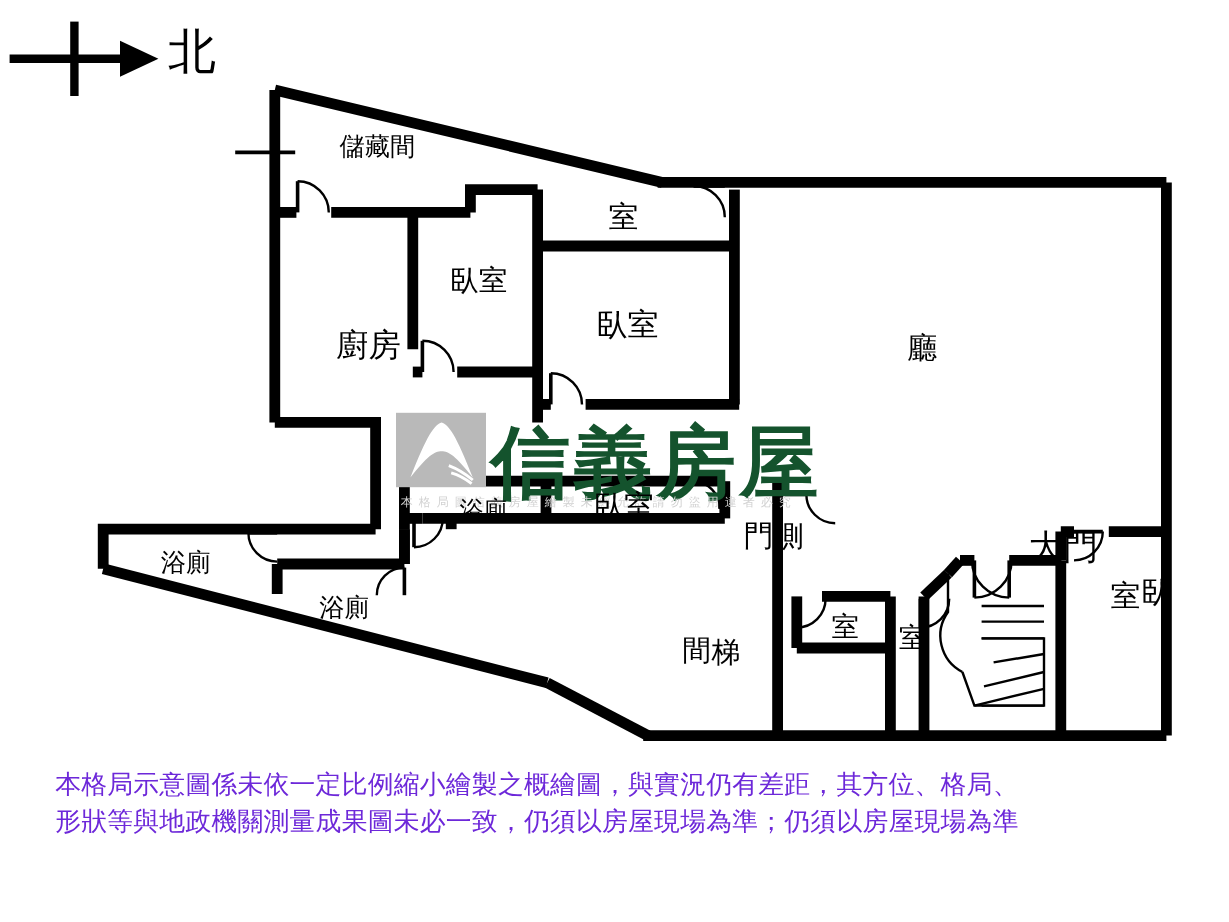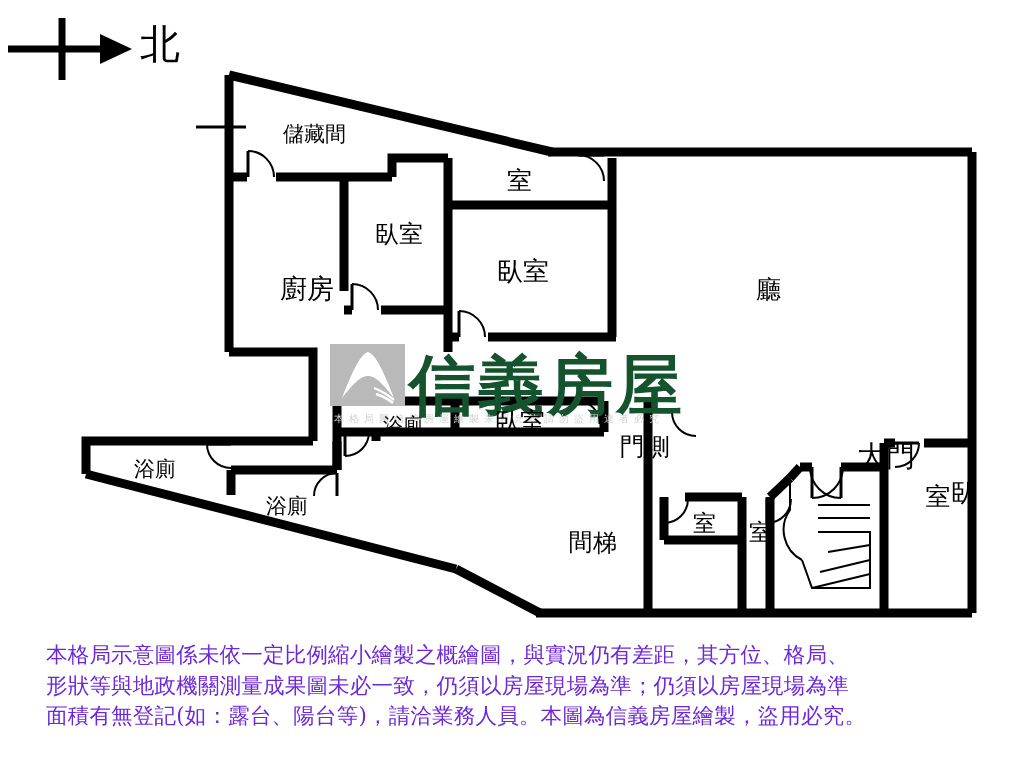--- a/index.html
+++ b/index.html
@@ -204,21 +204,21 @@
     <svg width="75" height="62" viewBox="0 0 75 62">
       <path d="M 12,54 C 26,18 32,10 38,8 C 44,10 50,18 64,54 C 50,36 44,32 38,32 C 32,32 26,36 12,54 Z" fill="#ffffff"></path>
       <path d="M 44,44 C 52,47 58,51 64,56" stroke="#ffffff" stroke-width="2.4" fill="none"></path>
       <path d="M 46,50 C 53,52 58,55 63,59" stroke="#ffffff" stroke-width="2.4" fill="none"></path>
     </svg>
   </div>
   <div class="wm-text" style="left:409px;top:341px;font-size:66px;letter-spacing:3px;">信義房屋</div>
   <div class="wm-fine" style="left:334px;top:412px;">本格局圖信義房屋繪製未經允許請勿盜用違者必究</div>
 
   <div id="room-labels">
-      <div class="lbl" style="left: 283px; top: 124px; font-size: 21px;">儲藏間</div>
+      <div class="lbl" style="left: 283px; top: 112px; font-size: 21px;">儲藏間</div>
       <div class="lbl" style="left: 255px; top: 275px; font-size: 27px; margin-left: 25px;">廚房</div>
       <div class="lbl" style="left: 375px; top: 222px; font-size: 24px;">臥室</div>
       <div class="lbl" style="left: 507px; top: 168px; font-size: 25px;">室</div>
       <div class="lbl" style="left: 497px; top: 258px; font-size: 26px;">臥室</div>
       <div class="lbl" style="left: 756px; top: 277px; font-size: 25px;">廳</div>
       <div class="lbl" style="left: 383px; top: 415px; font-size: 20px;">浴廁</div>
       <div class="lbl" style="left: 495px; top: 409px; font-size: 25px;">臥室</div>
       <div class="lbl vlbl" style="left: 619px; top: 415px; font-size: 25px;">側
 門</div>
       <div class="lbl" style="left: 134px; top: 459px; font-size: 21px;">浴廁</div>
@@ -230,16 +230,15 @@
       <div class="lbl" style="left: 857px; top: 442px; font-size: 29px;">大門</div>
       <div class="lbl vlbl" style="left: 925px; top: 462px; font-size: 25px;">臥
 室</div>
     </div>
 
   <div class="lbl" style="left:140px;top:24px;font-size:40px;">北</div>
 
   <div class="disclaimer">
     <div>本格局示意圖係未依一定比例縮小繪製之概繪圖，與實況仍有差距，其方位、格局、</div>
     <div>形狀等與地政機關測量成果圖未必一致，仍須以房屋現場為準；仍須以房屋現場為準</div>
-    <div>面積有無登記(如：露台、陽台等)，請洽業務人員。本圖為信義房屋繪製，盜用必究。</div>
   </div>
 
 </div>
 
 </body></html>

